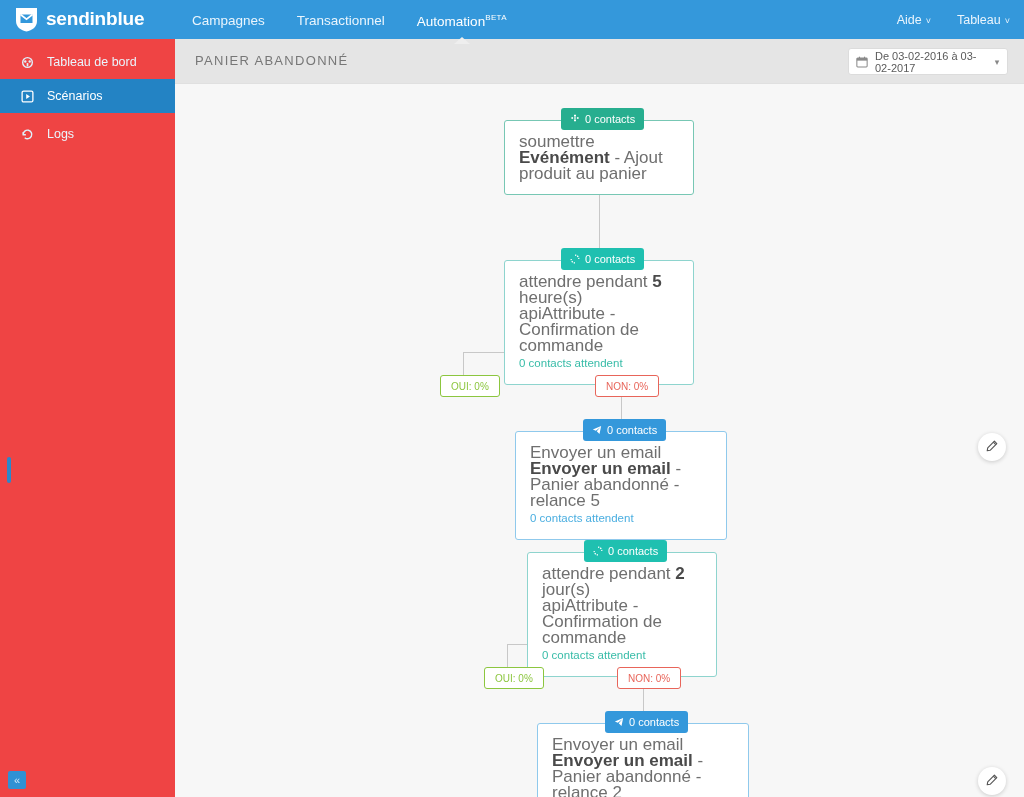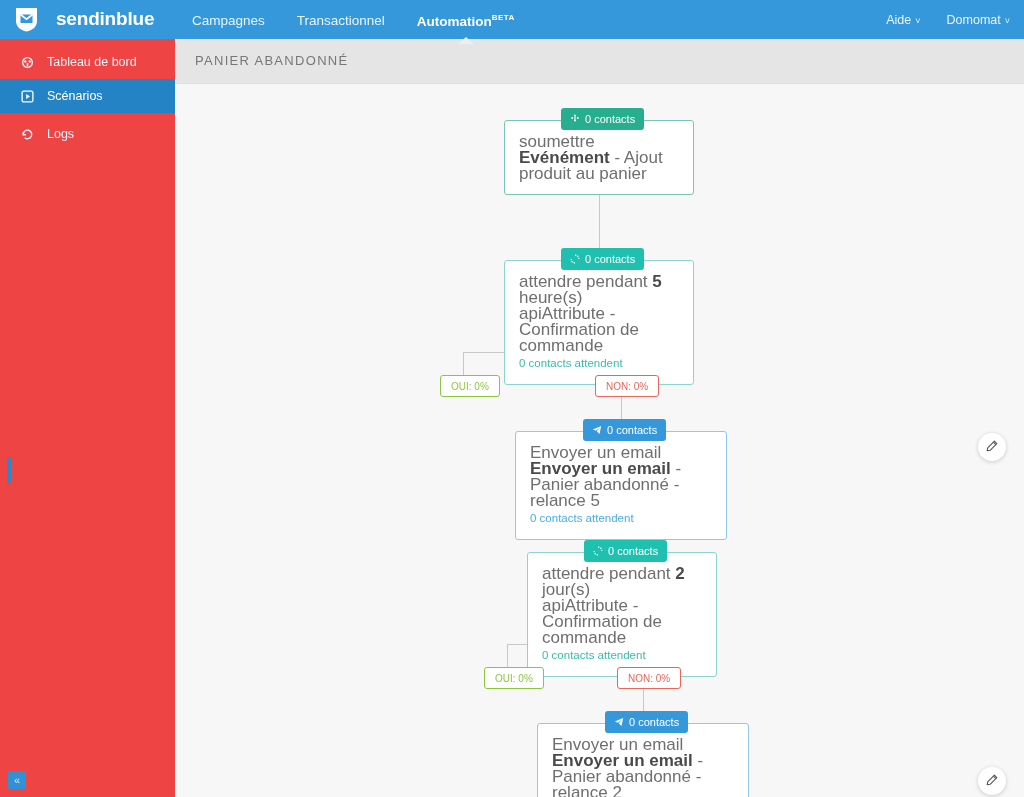--- a/index.html
+++ b/index.html
@@ -10,27 +10,27 @@
   }
   .app { position: relative; width: 1024px; height: 797px; }
 
   
   .topbar {
     position: absolute; top: 0; left: 0; width: 1024px; height: 39px;
     background: #3498db; z-index: 30;
   }
   .logo-wrap {
     position: absolute; left: 14px; top: 6px;
-    display: flex; align-items: center; gap: 17px;
+    display: flex; align-items: center; gap: 7px;
   }
   .logo-mark { width: 25px; height: 26px; position: relative; }
   .logo-text { color: #fff; font-size: 19px; font-weight: 700; letter-spacing: -0.2px; }
   .nav { position: absolute; left: 192px; top: 0; height: 39px; display: flex; align-items: flex-end; gap: 32px; }
   .nav-item { color: #eaf5fd; font-size: 13.5px; position: relative; cursor: pointer; padding: 11px 0; }
-  .nav-item.active { color: #ffffff; font-weight: 700; }
+  .nav-item.active { color: #ffffff; font-weight: 400; }
   .beta { font-size: 8px; vertical-align: super; letter-spacing: .4px; }
   .nav-pointer {
     position: absolute; left: 50%; bottom: -5px; transform: translateX(-50%);
     width: 0; height: 0; border-left: 8px solid transparent; border-right: 8px solid transparent;
     border-bottom: 7px solid #eeeeee;
   }
   .topbar-right { position: absolute; right: 14px; top: 0; height: 39px; display: flex; align-items: center; gap: 26px; }
   .topbar-right .tb-link { color: #eaf5fd; font-size: 12.5px; cursor: pointer; }
   .caret-d { display: inline-block; margin-left: 4px; font-size: 9px; }
 
@@ -155,21 +155,21 @@
         <span>Automation</span><span class="beta">BETA</span>
         <span class="nav-pointer"></span>
       </div>
     </div>
 
     <div class="topbar-right">
       <div class="tb-link">
         <span>Aide</span><span class="caret-d">˅</span>
       </div>
       <div class="tb-link">
-        <span>Domomat</span><span class="caret-d">˅</span>
+        <span>Tableau</span><span class="caret-d">˅</span>
       </div>
     </div>
   </div>
 
   <div class="sidebar">
     <div class="side-spacer-1"></div>
 
     <div class="side-item">
       <span class="side-ico">
         <svg viewBox="0 0 14 14" width="13" height="13">
@@ -208,20 +208,32 @@
 
 
     <div class="side-handle"></div>
 
     <div class="collapse-btn">«</div>
   </div>
 
   <div class="page-header">
     <div class="page-title">PANIER ABANDONNÉ</div>
 
+    <div class="daterange">
+      <span class="dr-cal">
+        <svg viewBox="0 0 14 14" width="12" height="12">
+            <rect x="1" y="2.4" width="12" height="10.4" rx="1" fill="none" stroke="#8a8a8a" stroke-width="1.2"></rect>
+            <rect x="1" y="2.4" width="12" height="3" fill="#8a8a8a"></rect>
+            <rect x="3.4" y="0.8" width="1.3" height="2.6" fill="#8a8a8a"></rect>
+            <rect x="9.3" y="0.8" width="1.3" height="2.6" fill="#8a8a8a"></rect>
+          </svg>
+      </span>
+      <span class="dr-text">De 03-02-2016 à 03-02-2017</span>
+      <span class="dr-caret">▾</span>
+    </div>
   </div>
 
   <div class="canvas">
     <div class="canvas-inner">
 
       <div class="ln ln-v" style="left:424px; top:88px; height:84px;"></div>
 
       <div class="ln ln-v" style="left:424px; top:244px; height:24px;"></div>
       <div class="ln ln-h" style="left:288px; top:268px; width:158px;"></div>
       <div class="ln ln-v" style="left:288px; top:268px; height:24px;"></div>

